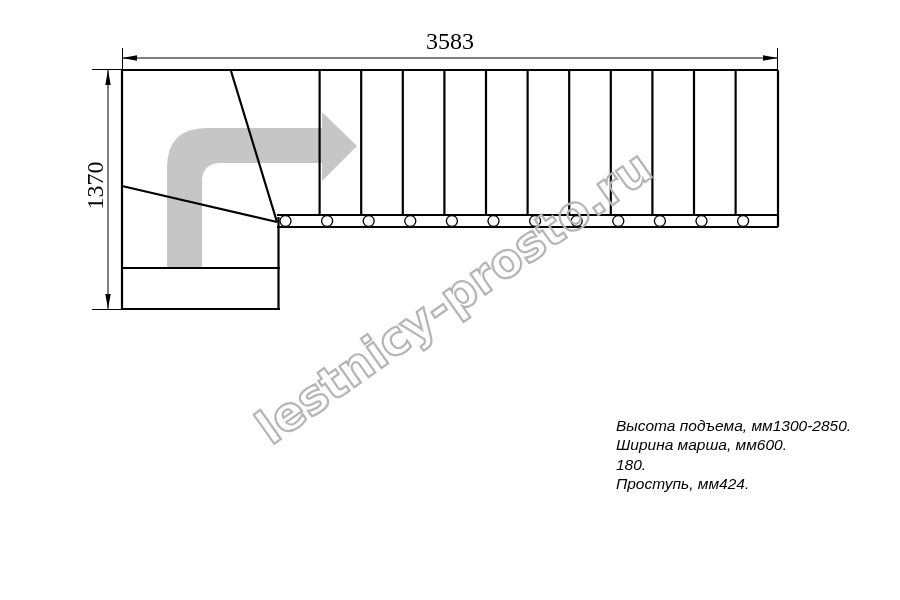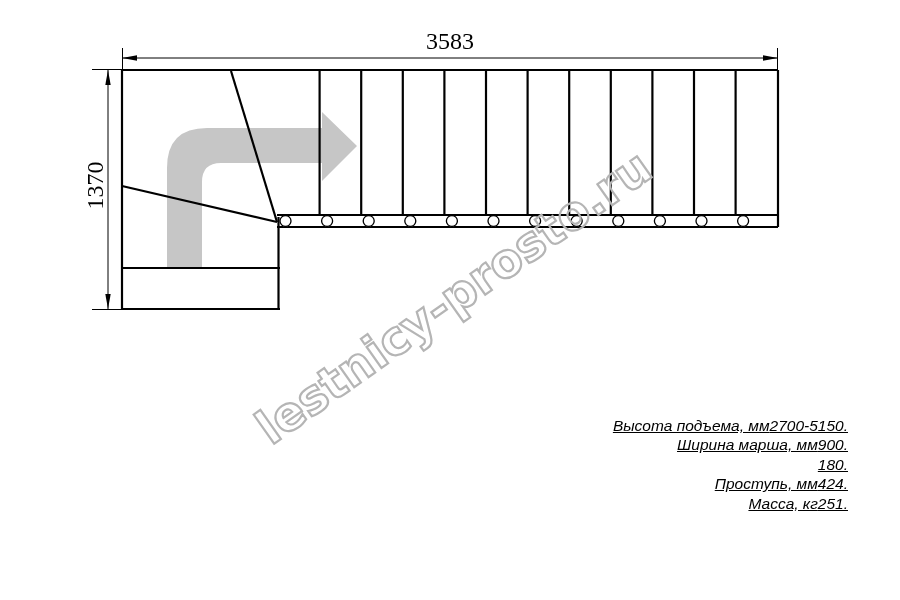--- a/index.html
+++ b/index.html
@@ -66,23 +66,22 @@
     top: 416px;
     width: 232px;
     font-family: "Liberation Sans", sans-serif;
     font-style: italic;
     font-size: 15.5px;
     line-height: 19.4px;
     color: #000000;
   }
   .spec-row {
     display: flex;
-    justify-content: flex-end;
+    justify-content: flex-start;
     white-space: nowrap;
-    text-decoration: underline;
   }
   .spec-value { text-align: right; }
 </style>
 </head>
 <body>
 
 <div id="canvas">
 
   <svg id="plan" width="900" height="600" viewBox="0 0 900 600" xmlns="http://www.w3.org/2000/svg">
 
@@ -151,32 +150,28 @@
 
     <text class="wm" transform="translate(271,446) rotate(-35.2)" textLength="470" lengthAdjust="spacingAndGlyphs">lestnicy-prosto.ru</text>
   </svg>
 
   <div class="dim-label" id="dim-w">3583</div>
   <div class="dim-label" id="dim-h">1370</div>
 
   <div id="specs">
     <div class="spec-row">
       <span class="spec-label">Высота подъема, мм</span>
-      <span class="spec-value">2700-5150.</span>
+      <span class="spec-value">1300-2850.</span>
     </div>
     <div class="spec-row">
       <span class="spec-label">Ширина марша, мм</span>
-      <span class="spec-value">900.</span>
+      <span class="spec-value">600.</span>
     </div>
     <div class="spec-row">
       <span class="spec-value">180.</span>
     </div>
     <div class="spec-row">
       <span class="spec-label">Проступь, мм</span>
       <span class="spec-value">424.</span>
     </div>
-    <div class="spec-row">
-      <span class="spec-label">Масса, кг</span>
-      <span class="spec-value">251.</span>
-    </div>
   </div>
 
 </div>
 
 </body></html>

